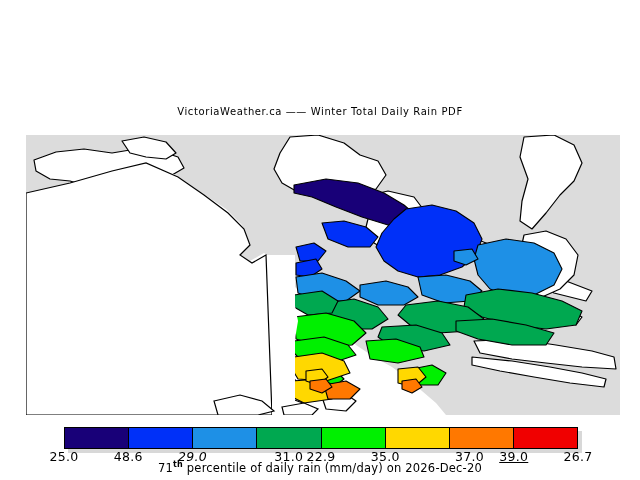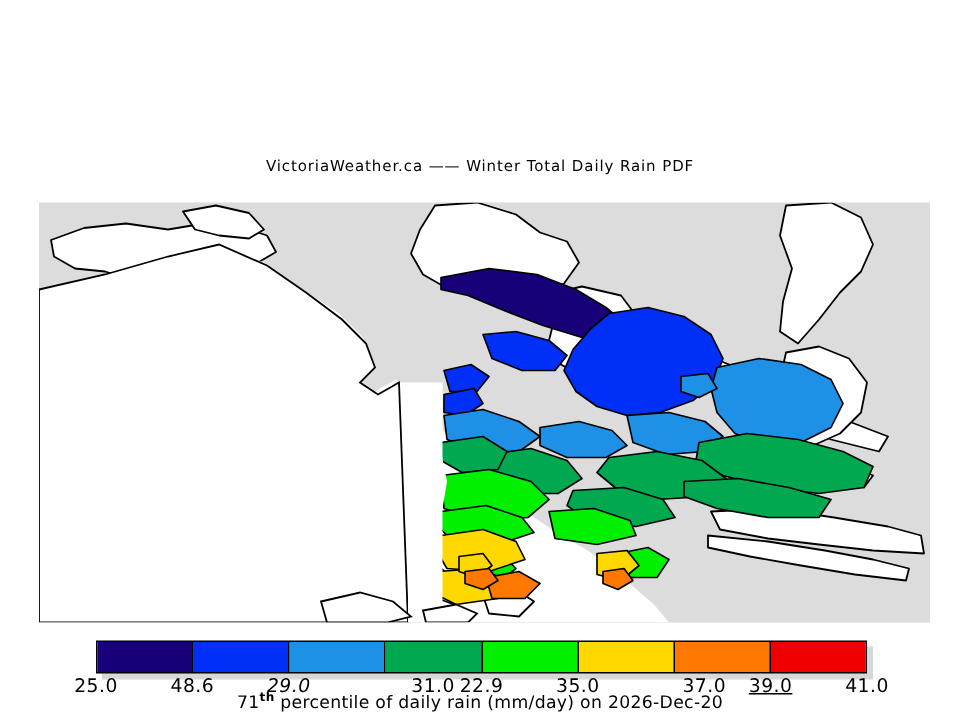--- a/index.html
+++ b/index.html
@@ -179,18 +179,18 @@
 
 <div id="ticks">
     <span style="left: 64px;">25.0</span>
     <span style="left: 128.25px;">48.6</span>
     <span style="left: 192.5px; font-style: italic;">29.0</span>
     <span style="left: 256.75px; margin-left: 32px;">31.0</span>
     <span style="left: 321px;">22.9</span>
     <span style="left: 385.25px;">35.0</span>
     <span style="left: 449.5px; margin-left: 20px;">37.0</span>
     <span style="left: 513.75px; text-decoration: underline;">39.0</span>
-    <span style="left: 578px;">41.0</span>
+    <span style="left: 578px;">26.7</span>
   </div>
 
 <div id="caption">
   <span>71</span><sup>th</sup><span> percentile of daily rain (mm/day) on 2026-Dec-20</span>
 </div>
 
 </body></html>

